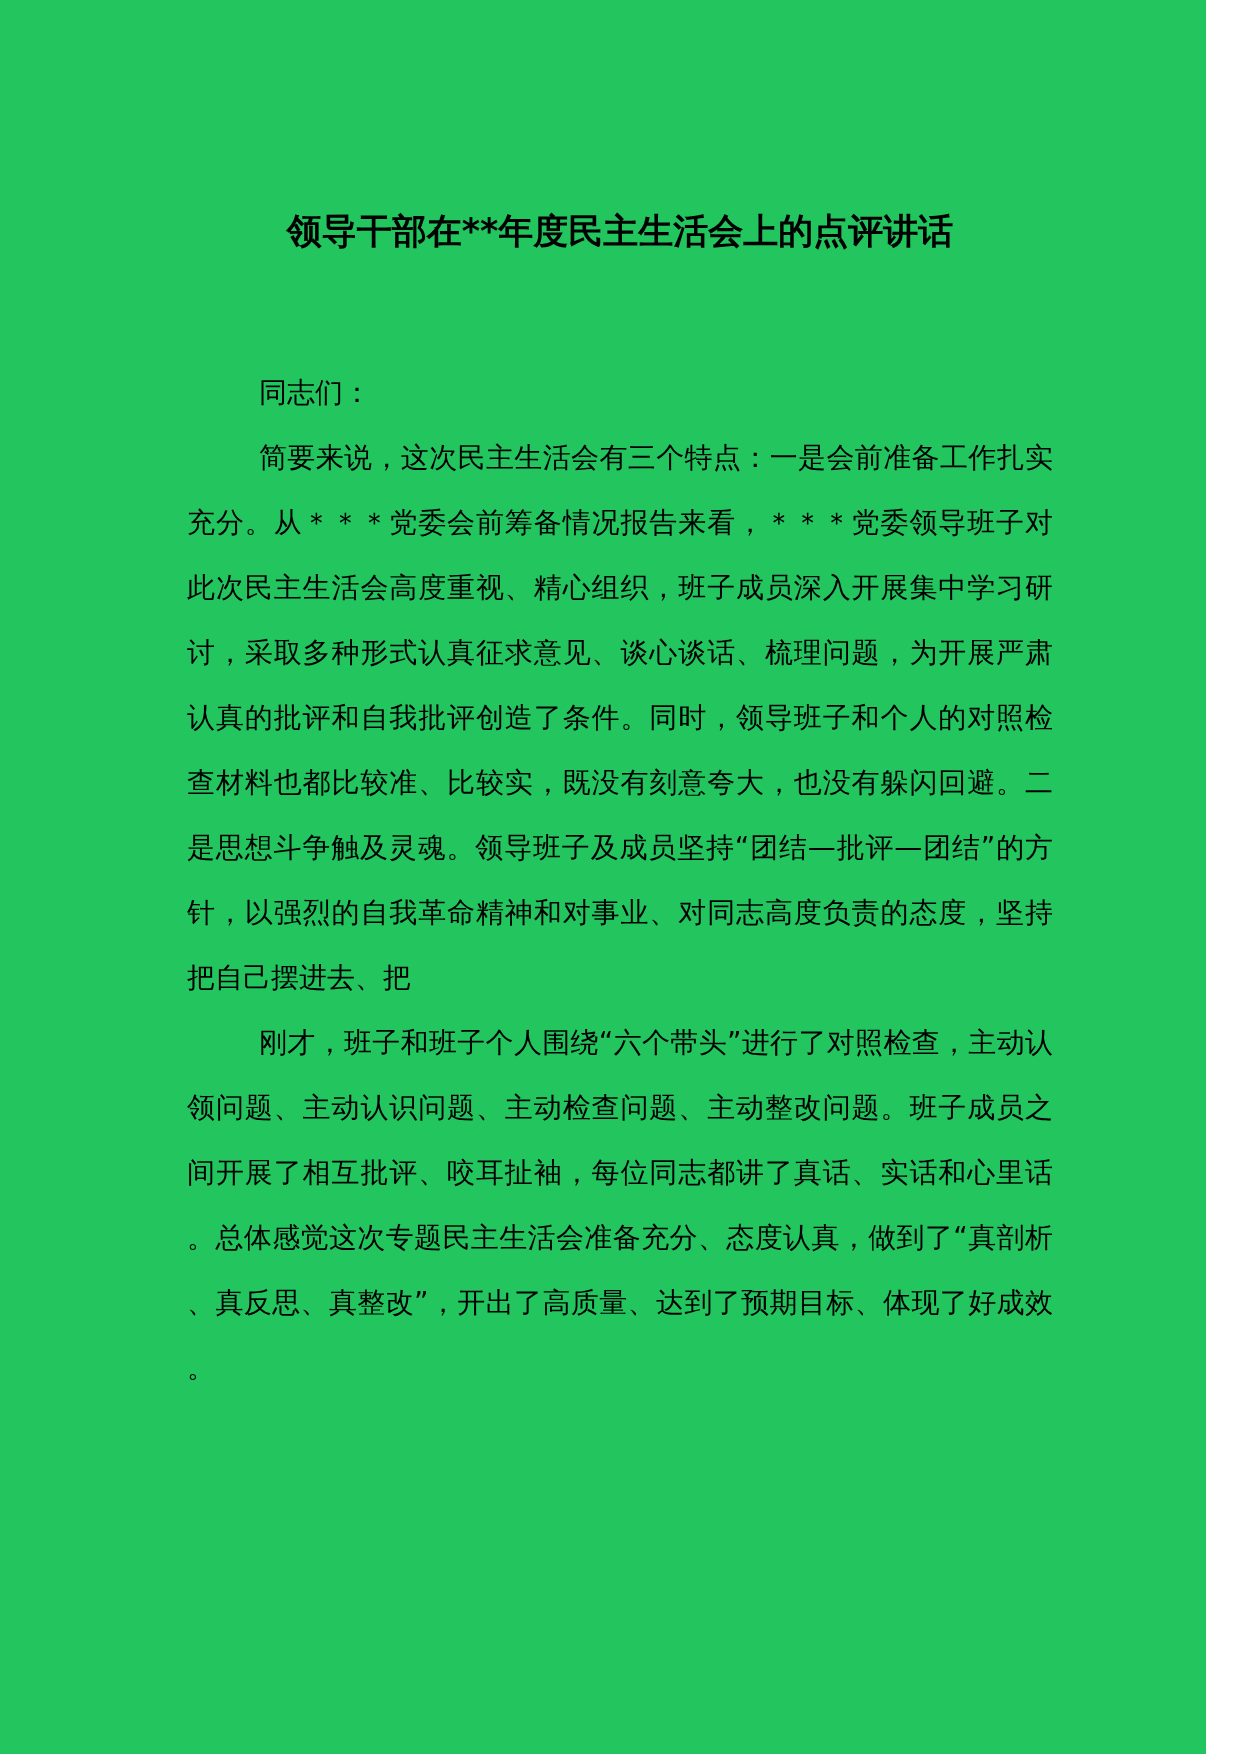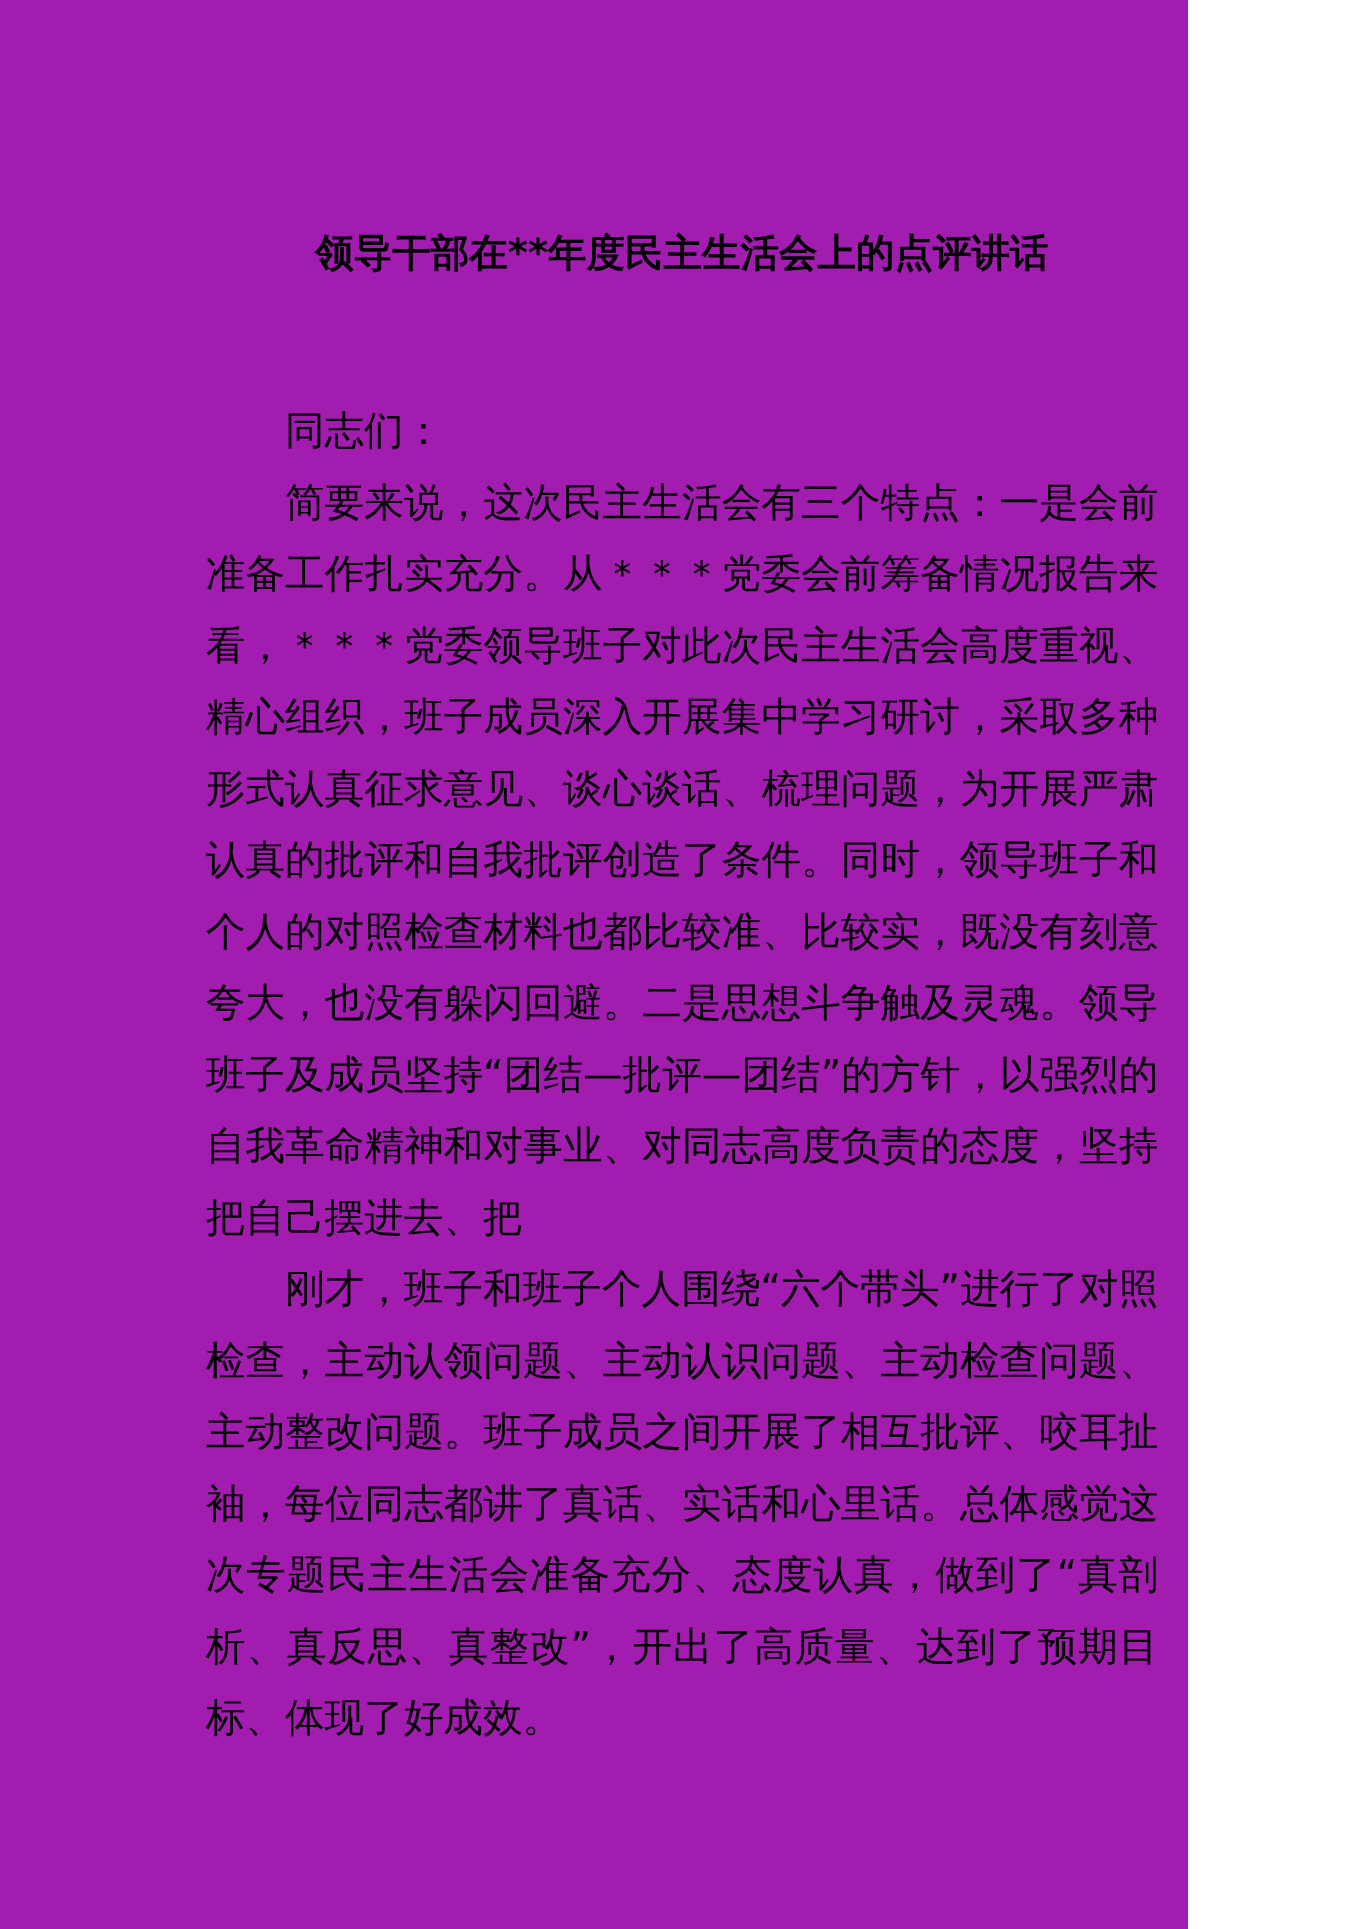--- a/index.html
+++ b/index.html
@@ -12,23 +12,23 @@
     height: 1754px;
     position: relative;
     overflow: hidden;
     font-family: "DejaVu Sans", "Liberation Sans", sans-serif;
     color: #000000;
   }
   .page {
     position: absolute;
     left: 0;
     top: 0;
-    width: 1080px;
+    width: 1206px;
     height: 1754px;
-    background: #a21caf;
+    background: #22c55e;
   }
   .doc-title {
     position: absolute;
     left: 0;
     width: 1240px;
     top: 208px;
     text-align: center;
     font-size: 35px;
     line-height: 46px;
     font-weight: bold;
@@ -37,21 +37,21 @@
     white-space: nowrap;
   }
   .doc-body {
     position: absolute;
     left: 187px;
     top: 360px;
     width: 866px;
   }
   .para {
     margin: 0;
-    font-size: 36px;
+    font-size: 28px;
     line-height: 65px;
     text-indent: 72px;
     text-align: justify;
     word-break: break-all;
     line-break: anywhere;
   }
 </style>
 </head>
 <body>
 

